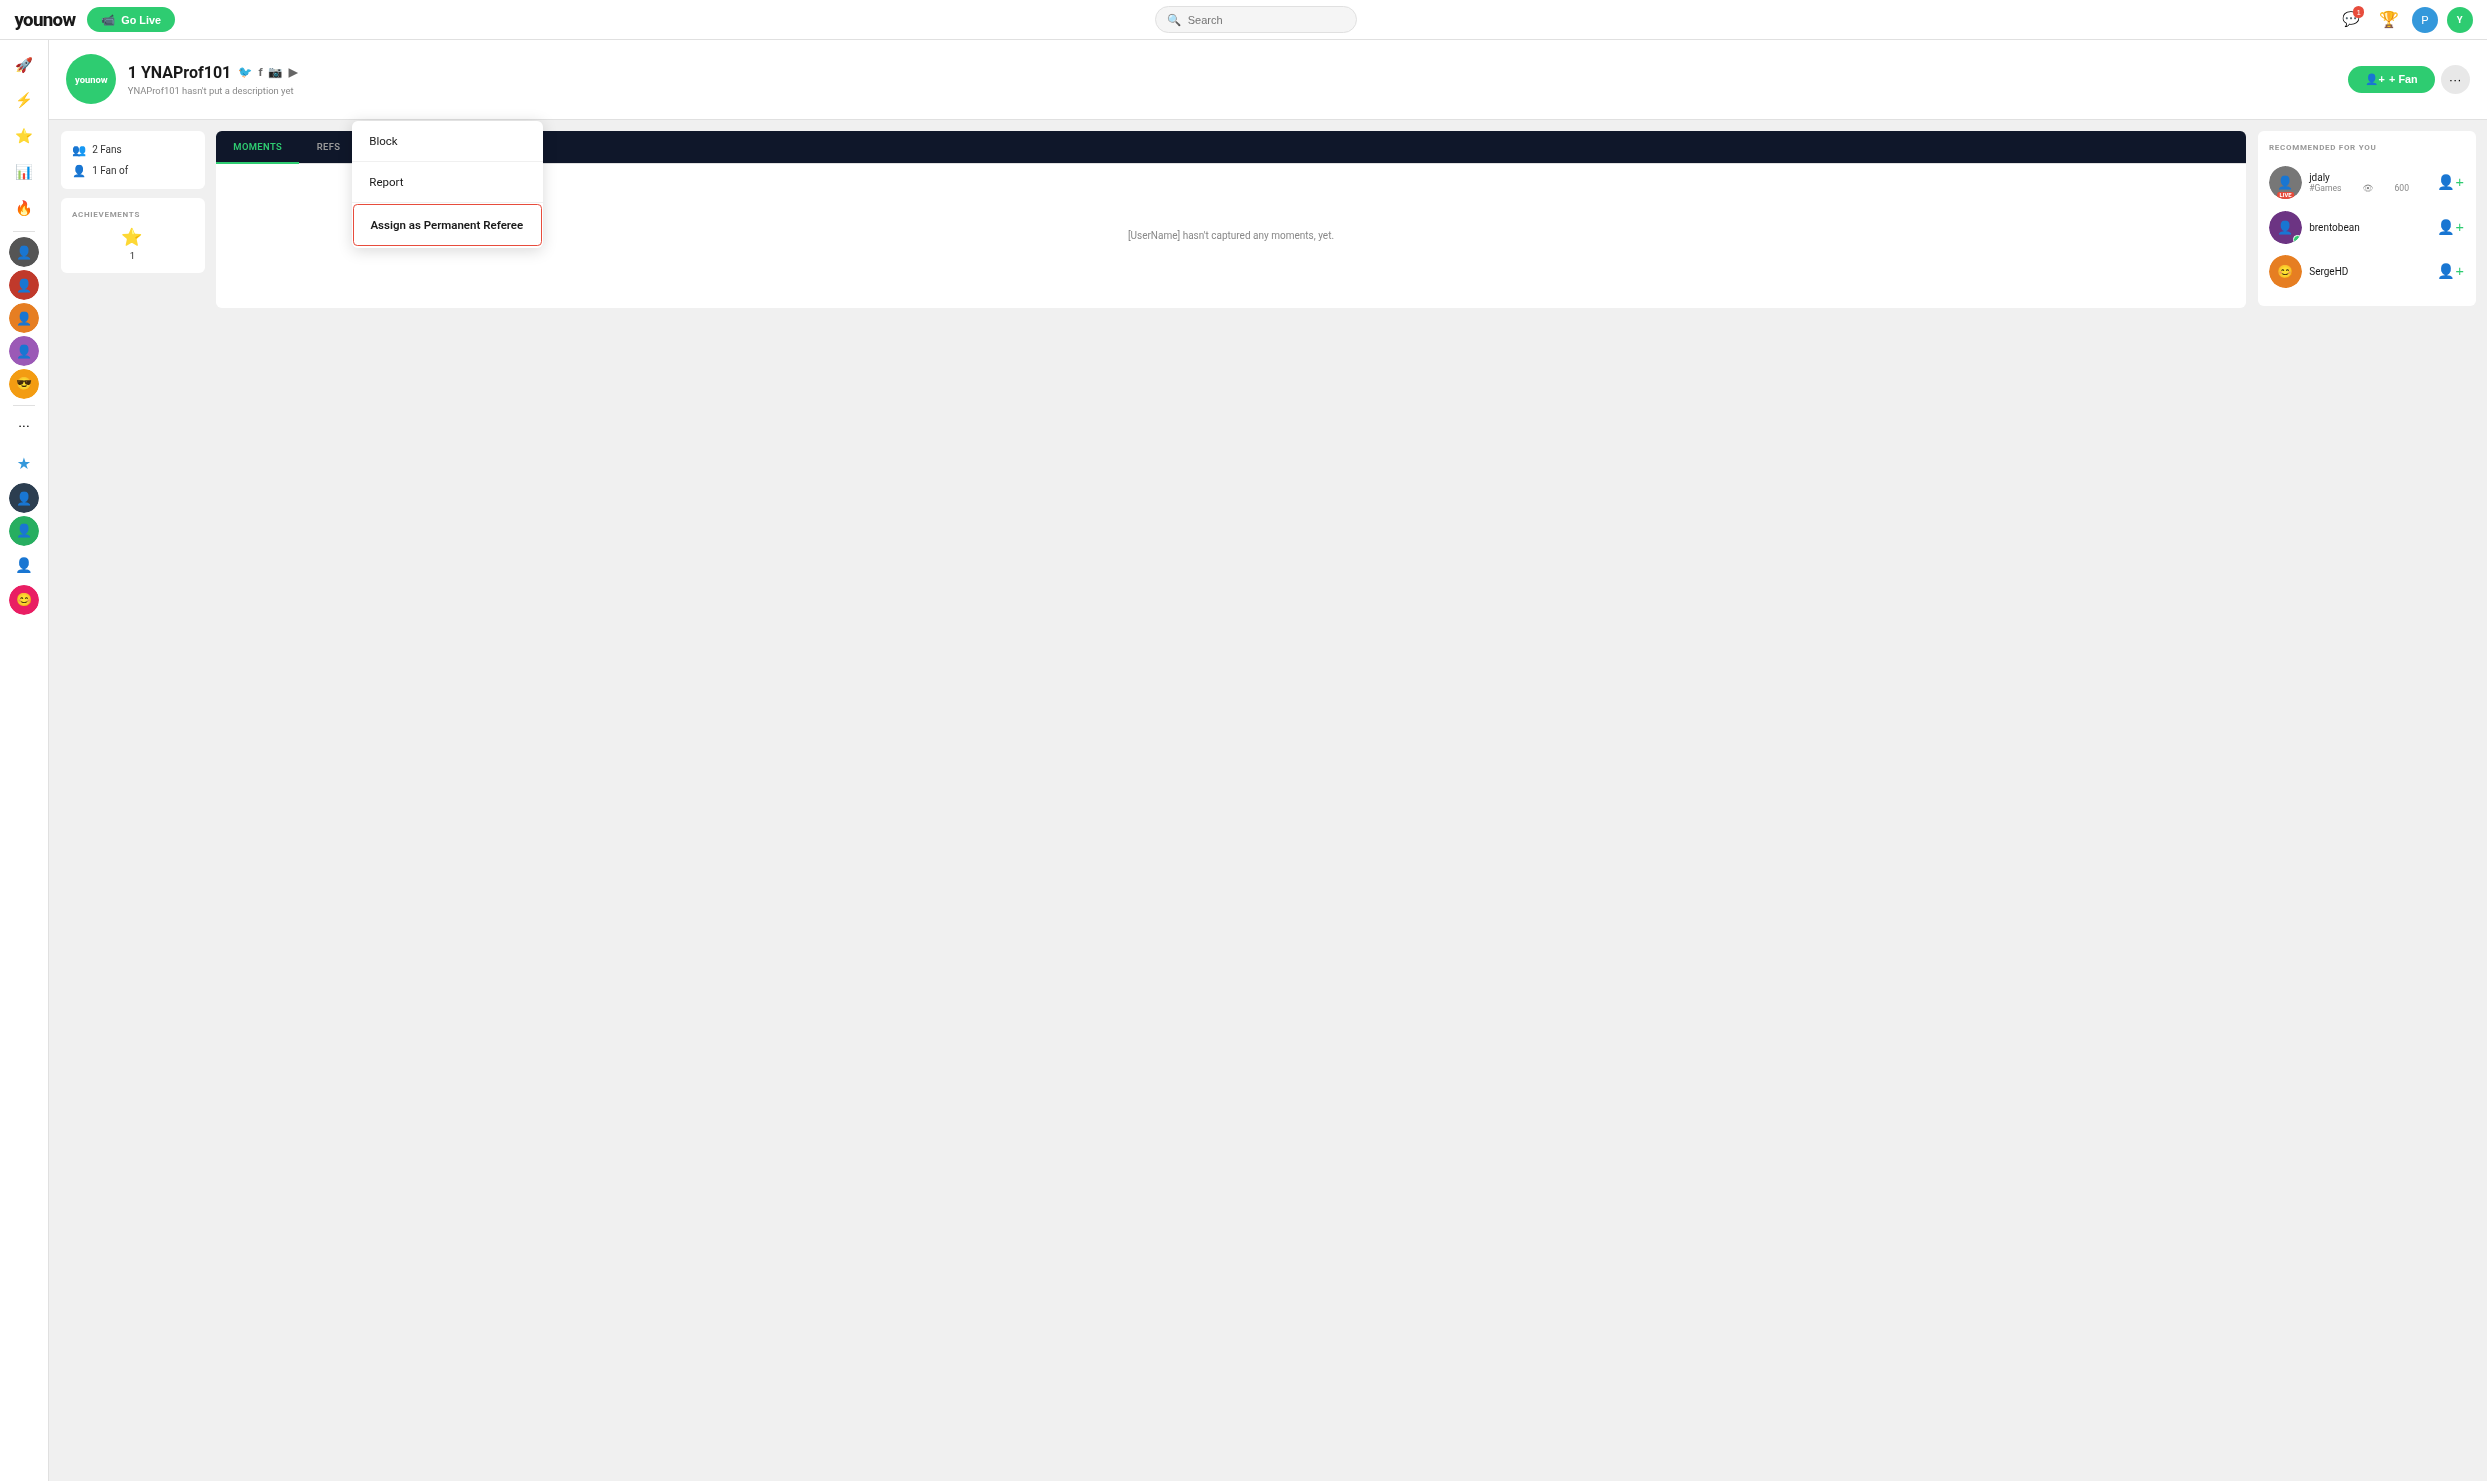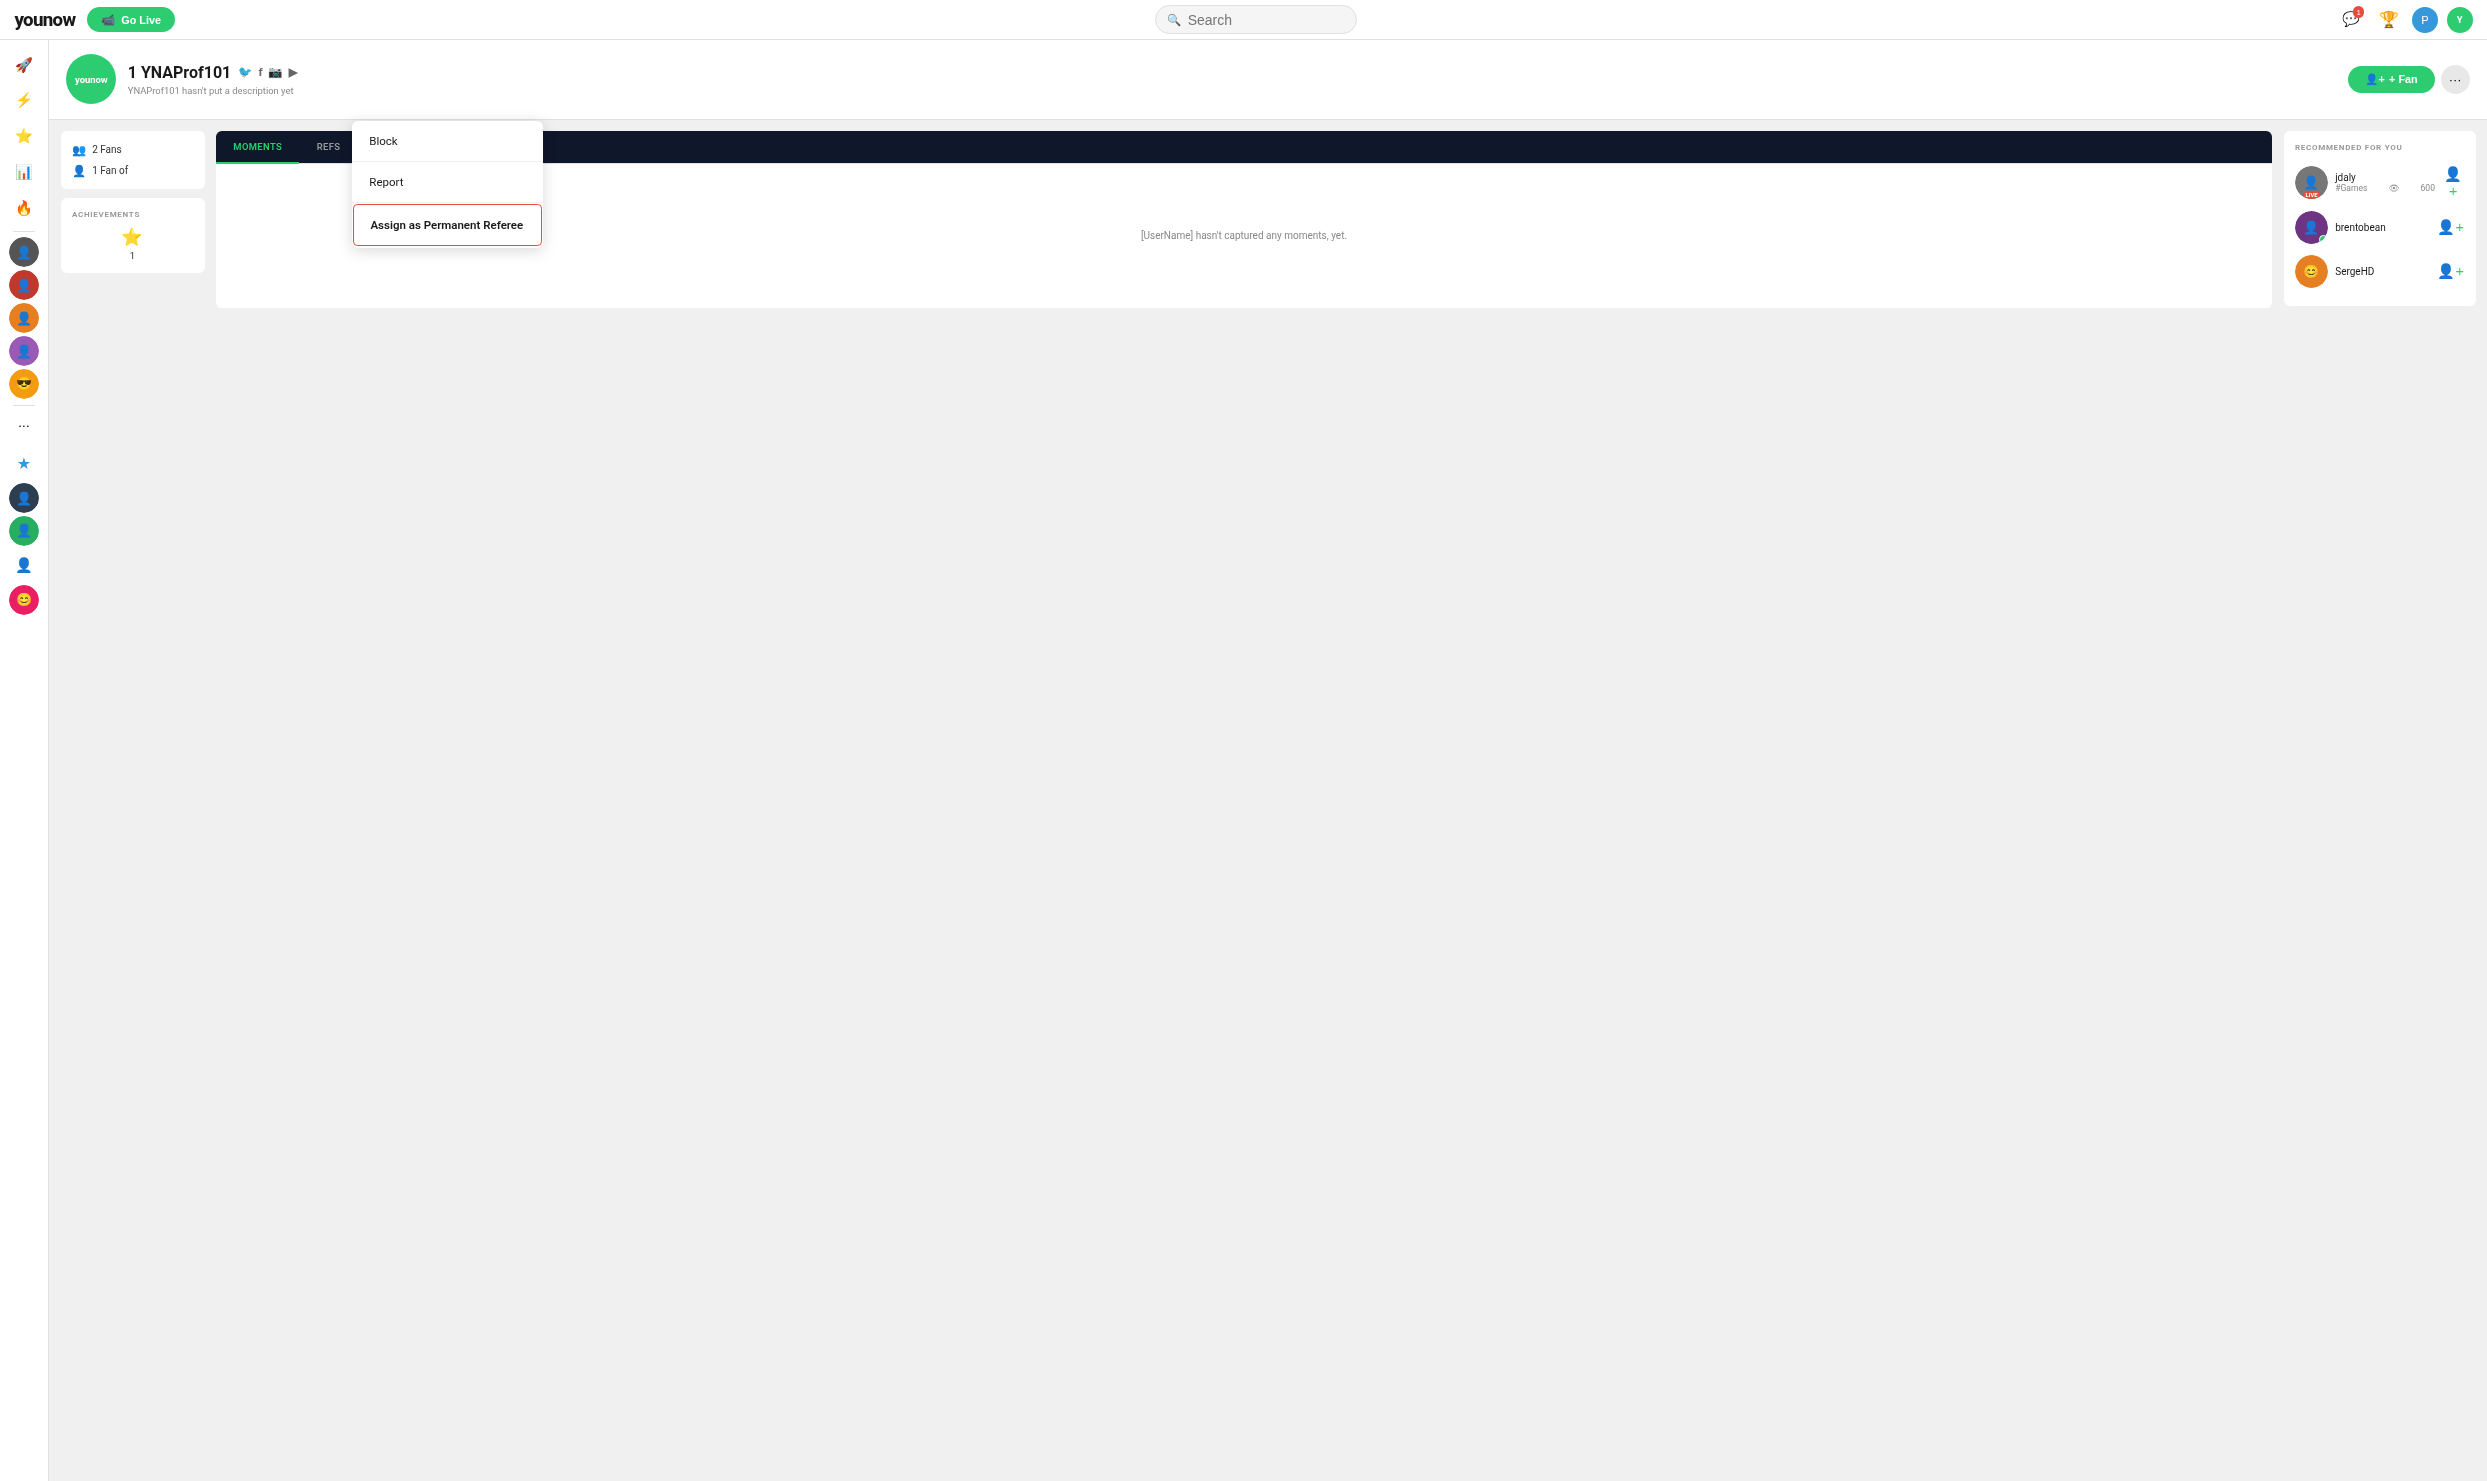--- a/index.html
+++ b/index.html
@@ -17,21 +17,21 @@
       background: #2ecc71; color: #fff; border: none; border-radius: 17.3px;
       padding: 5.8px 14.4px; font-size: 10.8px; font-weight: 600; cursor: pointer;
       display: flex; align-items: center; gap: 5.8px;
     }
     .camera-icon { font-size: 11.5px; }
     .search-bar {
       display: flex; align-items: center; background: #f5f5f5;
       border-radius: 17.3px; padding: 5.8px 11.5px; gap: 5.8px; width: 202px;
       border: 0.7px solid #e0e0e0;
     }
-    .search-bar input { border: none; background: transparent; outline: none; font-size: 14px; width: 100%; color: #666; }
+    .search-bar input { border: none; background: transparent; outline: none; font-size: 11px; width: 100%; color: #666; }
     .topnav-right { display: flex; align-items: center; gap: 8.6px; }
     .nav-icon-btn {
       width: 29px; height: 29px; border-radius: 50%; background: transparent;
       border: none; cursor: pointer; display: flex; align-items: center; justify-content: center;
       font-size: 14.4px; position: relative;
     }
     .nav-badge {
       position: absolute; top: 1.4px; right: 1.4px; background: #e74c3c;
       color: #fff; border-radius: 50%; width: 11.5px; height: 11.5px;
       font-size: 7.2px; display: flex; align-items: center; justify-content: center;
@@ -118,21 +118,21 @@
     .center-panel { flex: 1; }
     .tabs { display: flex; background: #0f172a; border-radius: 5.8px 5.8px 0 0; border-bottom: 1.4px solid #e0e0e0; }
     .tab {
       padding: 10px 17.3px; font-size: 9.4px; font-weight: 600; cursor: pointer;
       color: #999; letter-spacing: 0.4px; border-bottom: 2.2px solid transparent; margin-bottom: -1.4px;
     }
     .tab.active { color: #2ecc71; border-bottom-color: #2ecc71; }
     .tab-content { background: #fff; border-radius: 0 0 5.8px 5.8px; padding: 29px; text-align: center; color: #888; font-size: 10px; min-height: 144px; display: flex; align-items: center; justify-content: center; }
 
     
-    .right-panel { width: 192px; flex-shrink: 0; }
+    .right-panel { width: 218px; flex-shrink: 0; }
     .recommended-card { background: #fff; border-radius: 5.8px; padding: 11.5px; }
     .recommended-title { font-size: 8px; font-weight: 700; color: #999; letter-spacing: 0.7px; margin-bottom: 8.6px; }
     .rec-item { display: flex; align-items: center; gap: 7.2px; padding: 5.8px 0; }
     .rec-avatar { width: 33px; height: 33px; border-radius: 50%; overflow: hidden; flex-shrink: 0; position: relative; }
     .live-badge {
       position: absolute; bottom: 0; left: 50%; transform: translateX(-50%);
       background: #e74c3c; color: #fff; font-size: 5.8px; font-weight: 700;
       border-radius: 2.2px; padding: 0.7px 2.9px;
     }
     .rec-info { flex: 1; }

